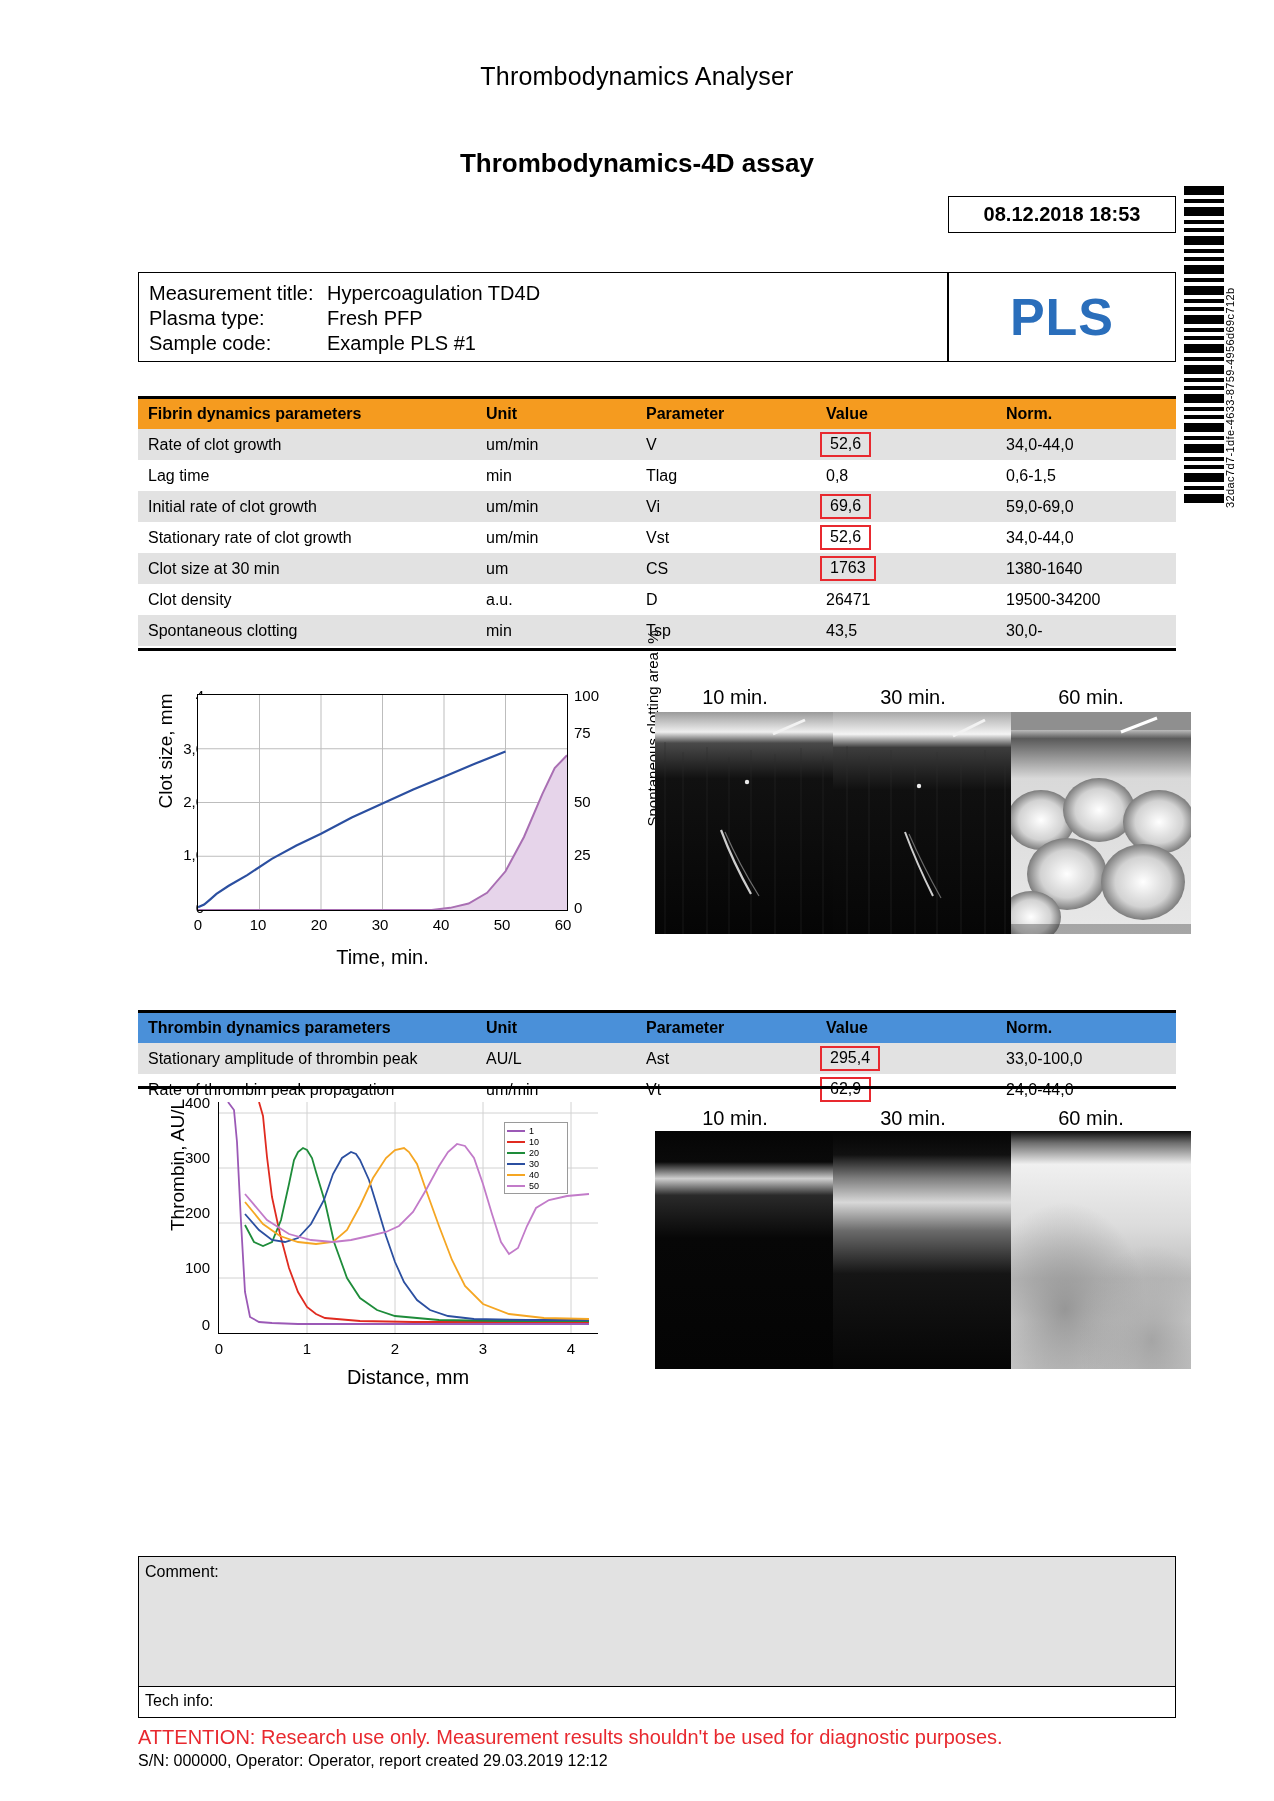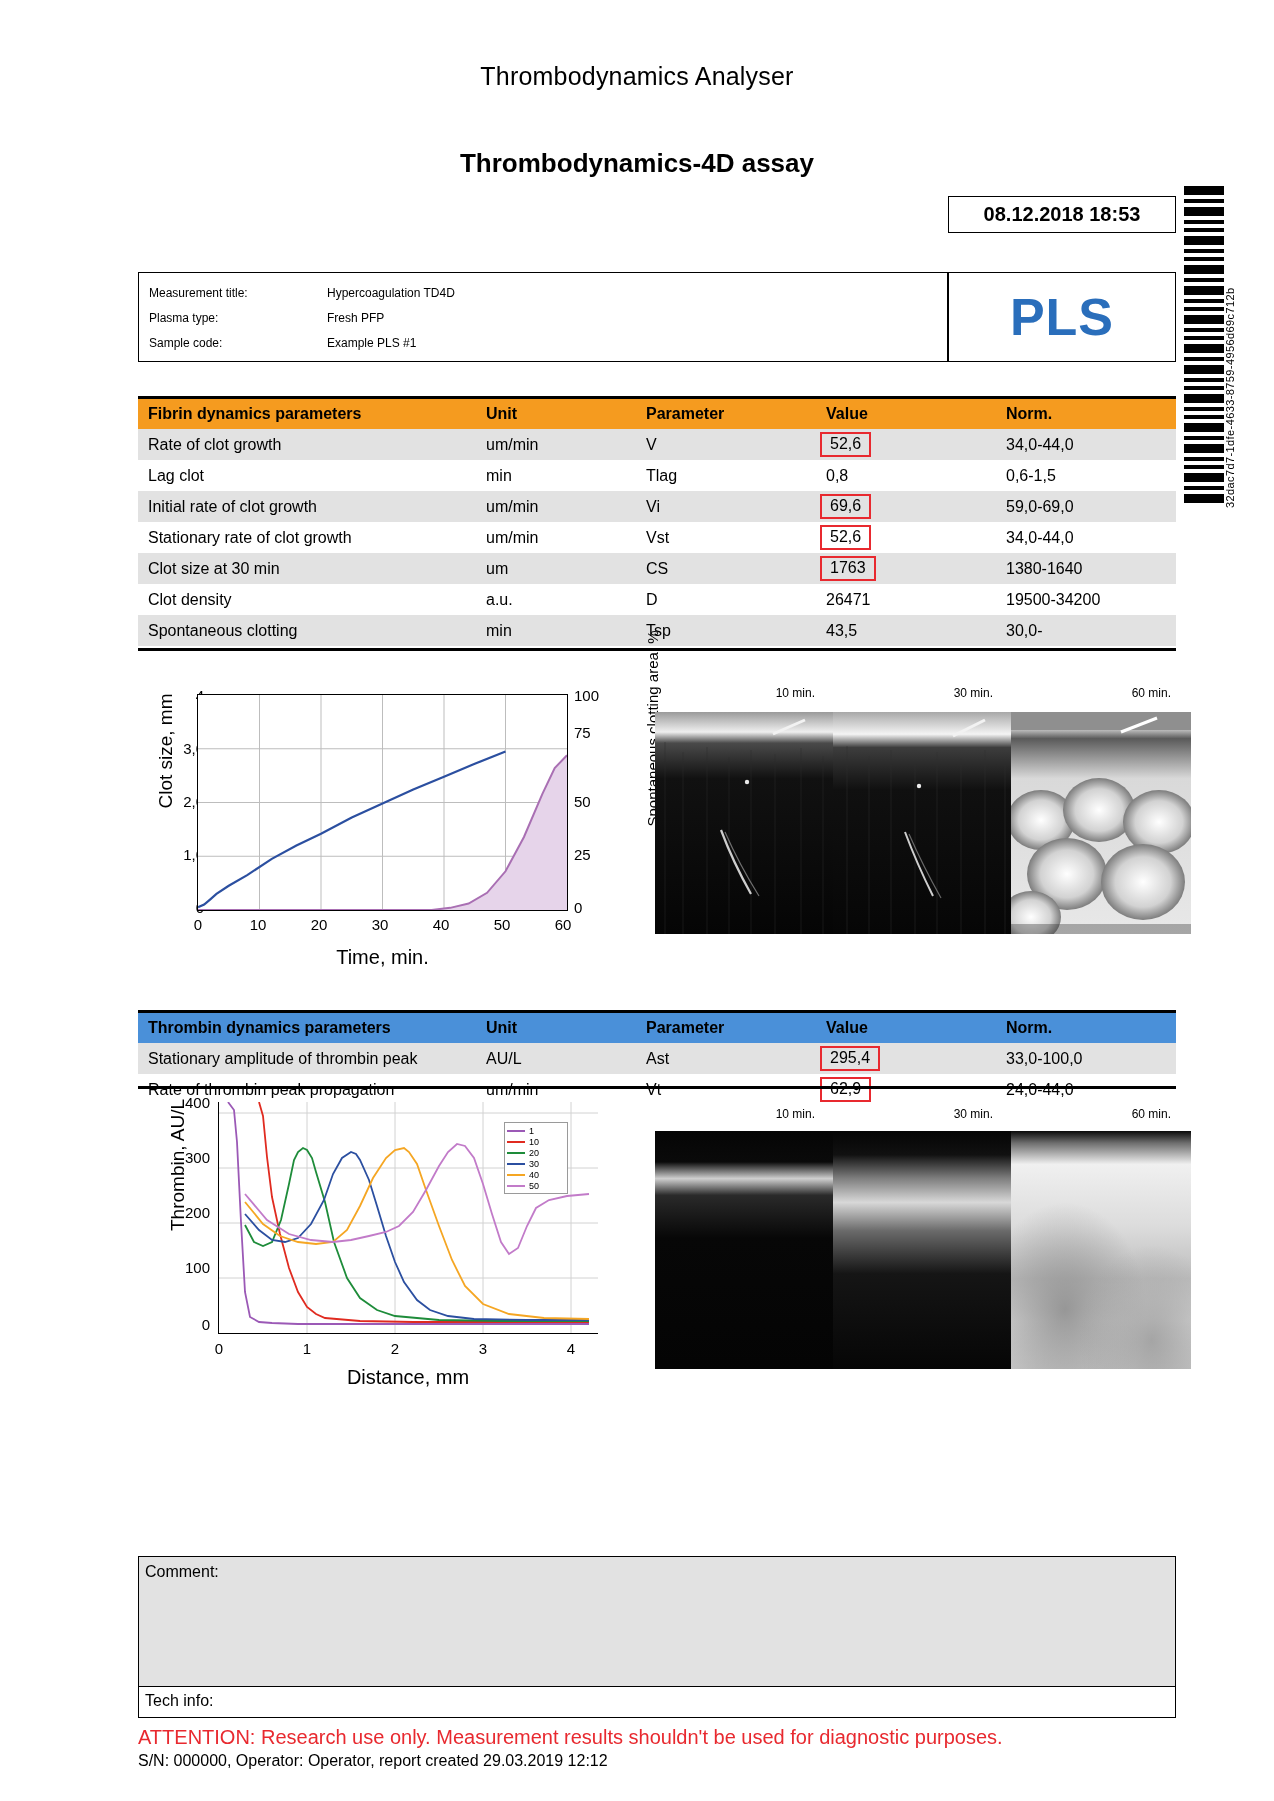--- a/index.html
+++ b/index.html
@@ -63,21 +63,21 @@
     letter-spacing: 0.4px;
     white-space: nowrap;
   }
   
   .infobox {
     position: absolute;
     left: 138px; top: 272px;
     width: 810px; height: 90px;
     border: 1px solid #000;
     padding: 8px 0 0 10px;
-    font-size: 12px;
+    font-size: 20px;
     line-height: 25px;
   }
   .infobox .row { display: flex; }
   .infobox .lab { width: 178px; }
   .plsbox {
     position: absolute;
     left: 948px; top: 272px;
     width: 228px; height: 90px;
     border: 1px solid #000;
     display: flex; align-items: center; justify-content: center;
@@ -219,21 +219,21 @@
     border: 1px solid #9a9a9a;
     background: #fff;
     padding: 2px 2px;
     font-size: 9px;
   }
   .legend2 .le { display: flex; align-items: center; height: 11px; }
   .legend2 .sw { width: 18px; height: 2px; margin-right: 4px; }
   
   .imgcap {
     position: absolute;
-    font-size: 12px; text-align: right; width: 160px;
+    font-size: 20px; text-align: center; width: 160px;
   }
   .imgframe { position: absolute; overflow: hidden; background: #000; }
   .pic-a, .pic-b, .pic-c { position: absolute; left: 0; top: 0; width: 100%; height: 100%; }
   
   .commentbox {
     position: absolute;
     left: 138px; top: 1556px;
     width: 1038px; height: 134px;
     border: 1px solid #000;
     background: #e2e2e2;
@@ -341,21 +341,21 @@
       <th class="col-norm">Norm.</th>
     </tr>
     <tr class="alt">
       <td>Rate of clot growth</td>
       <td>um/min</td>
       <td>V</td>
       <td><span class="hl">52,6</span></td>
       <td>34,0-44,0</td>
     </tr>
     <tr class="plain">
-      <td>Lag clot</td>
+      <td>Lag time</td>
       <td>min</td>
       <td>Tlag</td>
       <td>0,8</td>
       <td>0,6-1,5</td>
     </tr>
     <tr class="alt">
       <td>Initial rate of clot growth</td>
       <td>um/min</td>
       <td>Vi</td>
       <td><span class="hl">69,6</span></td>

